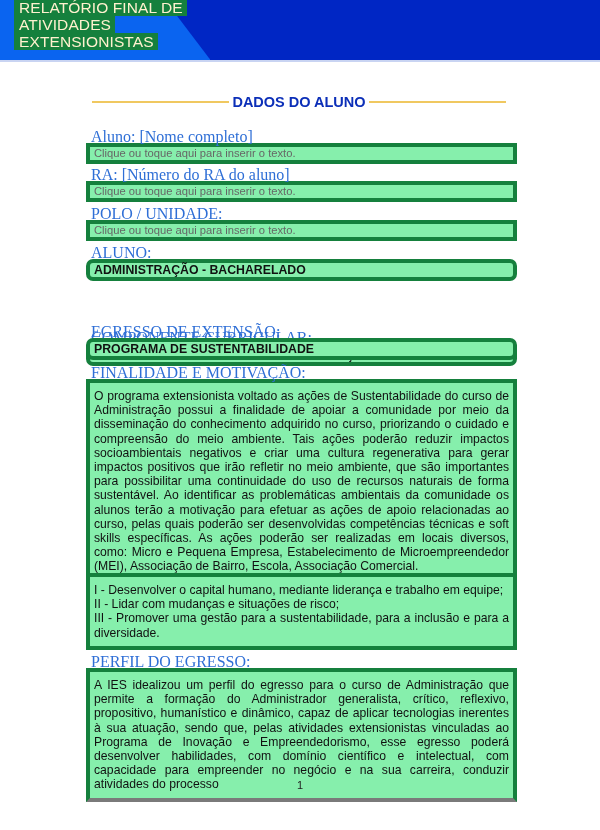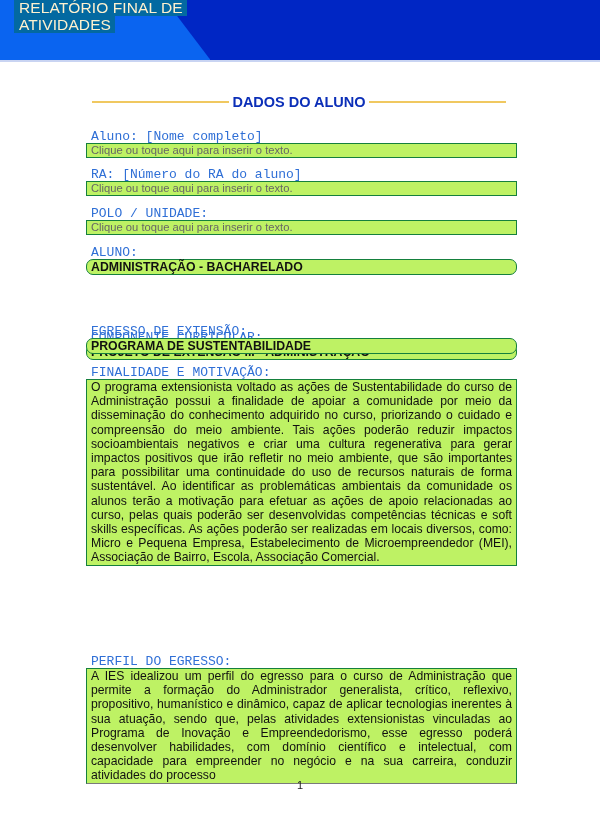--- a/index.html
+++ b/index.html
@@ -15,65 +15,66 @@
       background: #0a64f0;
       clip-path: polygon(0 0, 165px 0, 212px 62px, 0 62px);
     }
     .banner-bottom {
       position: absolute; left: 0; bottom: 0; width: 600px; height: 2px; background: #c9d4f2;
     }
     .banner-title {
       position: absolute; left: 14px; top: 0; display: flex; flex-direction: column; align-items: flex-start;
     }
     .banner-title span {
-      display: block; background: #0369a1; color: #fff1cf;
+      display: block; background: #15803d; color: #fff1cf;
       font-size: 15.5px; line-height: 17px; padding: 0 4px 0 5px; letter-spacing: 0.1px;
       font-family: "Liberation Sans", sans-serif;
     }
     .banner-title span.l1 { margin-top: -1px; }
 
     .section-head {
       position: absolute; left: 92px; top: 92px; width: 414px; height: 20px;
       display: flex; align-items: center; text-align: center;
     }
     .section-head .rule { flex: 1; height: 1.5px; background: #f0c860; }
     .section-head h1 {
       color: #0c2fb8; font-size: 14.5px; font-weight: bold; padding: 0 3px;
       font-family: "Liberation Sans", sans-serif; white-space: nowrap;
     }
 
     .field { position: absolute; left: 86px; width: 431px; }
     .field-label {
-      color: #2f6fd6; font-size: 13px; line-height: 13px; padding-left: 5px;
-      font-family: Liberation Mono, monospace;
+      color: #2f6fd6; font-size: 16px; line-height: 13px; padding-left: 5px;
+      font-family: Liberation Serif, serif;
     }
     .field-box {
-      border: 1px solid #15803d; background: #bef264;
+      border: 4px solid #15803d; background: #86efac;
       font-size: 11.2px; line-height: 13px; padding: 0 4px;
       color: #666; min-height: 15px;
     }
     .field-box.bold { color: #111; font-weight: bold; font-size: 12.3px; line-height: 14px; border-radius: 7px; }
     .field-box.para {
       color: #111; font-size: 12.2px; line-height: 14.2px; text-align: justify;
-      padding: 0 4px;
+      padding: 6px 4px;
     }
 
     .page-num {
       position: absolute; left: 0; width: 600px; top: 779px; text-align: center;
       font-size: 11px; color: #222;
     }
   </style>
 </head>
 <body>
 
 <div class="banner">
   <div class="banner-left"></div>
   <div class="banner-title">
     <span class="l1">RELATÓRIO FINAL DE</span>
     <span>ATIVIDADES</span>
+    <span>EXTENSIONISTAS</span>
   </div>
   <div class="banner-bottom"></div>
 </div>
 
 <div class="section-head">
   <div class="rule"></div>
   <h1>DADOS DO ALUNO</h1>
   <div class="rule"></div>
 </div>
 
@@ -106,20 +107,25 @@
   <div class="field-label">EGRESSO DE EXTENSÃO:</div>
   <div class="field-box bold">PROGRAMA DE SUSTENTABILIDADE</div>
 </div>
 
 <div class="field" style="top:366px;">
   <div class="field-label">FINALIDADE E MOTIVAÇÃO:</div>
   <div class="field-box para">O programa extensionista voltado as ações de Sustentabilidade do curso de Administração possui a finalidade de apoiar a comunidade por meio da disseminação do conhecimento adquirido no curso, priorizando o cuidado e compreensão do meio ambiente. Tais ações poderão reduzir impactos socioambientais negativos e criar uma cultura regenerativa para gerar impactos positivos que irão refletir no meio ambiente, que são importantes para possibilitar uma continuidade do uso de recursos naturais de forma sustentável. Ao identificar as problemáticas ambientais da comunidade os alunos terão a motivação para efetuar as ações de apoio relacionadas ao curso, pelas quais poderão ser desenvolvidas competências técnicas e soft skills específicas. As ações poderão ser realizadas em locais diversos, como: Micro e Pequena Empresa, Estabelecimento de Microempreendedor (MEI), Associação de Bairro, Escola, Associação Comercial.</div>
 </div>
 
 <div class="field" style="top:573px;">
+  <div class="field-box para">
+    <div>I - Desenvolver o capital humano, mediante liderança e trabalho em equipe;</div>
+    <div>II - Lidar com mudanças e situações de risco;</div>
+    <div>III - Promover uma gestão para a sustentabilidade, para a inclusão e para a diversidade.</div>
+  </div>
 </div>
 
 <div class="field" style="top:655px;">
   <div class="field-label">PERFIL DO EGRESSO:</div>
   <div class="field-box para" style="border-bottom-color:#7a7a7a;">A IES idealizou um perfil do egresso para o curso de Administração que permite a formação do Administrador generalista, crítico, reflexivo, propositivo, humanístico e dinâmico, capaz de aplicar tecnologias inerentes à sua atuação, sendo que, pelas atividades extensionistas vinculadas ao Programa de Inovação e Empreendedorismo, esse egresso poderá desenvolver habilidades, com domínio científico e intelectual, com capacidade para empreender no negócio e na sua carreira, conduzir atividades do processo</div>
 </div>
 
 <div class="page-num">1</div>
 
 </body></html>

